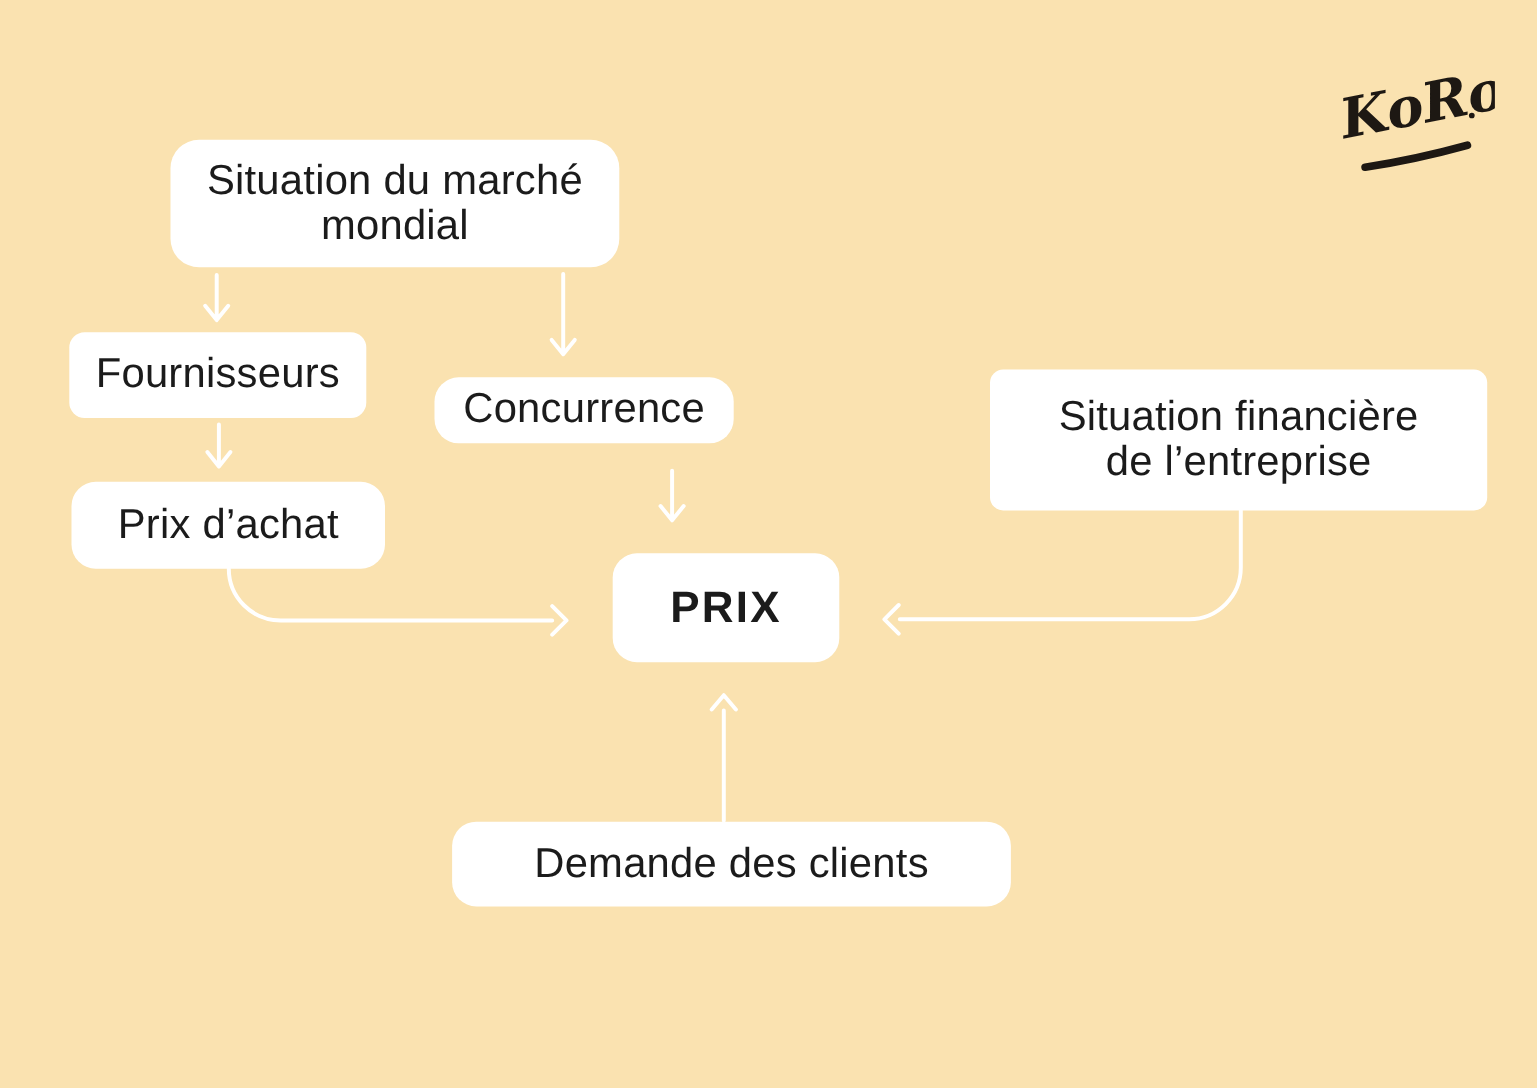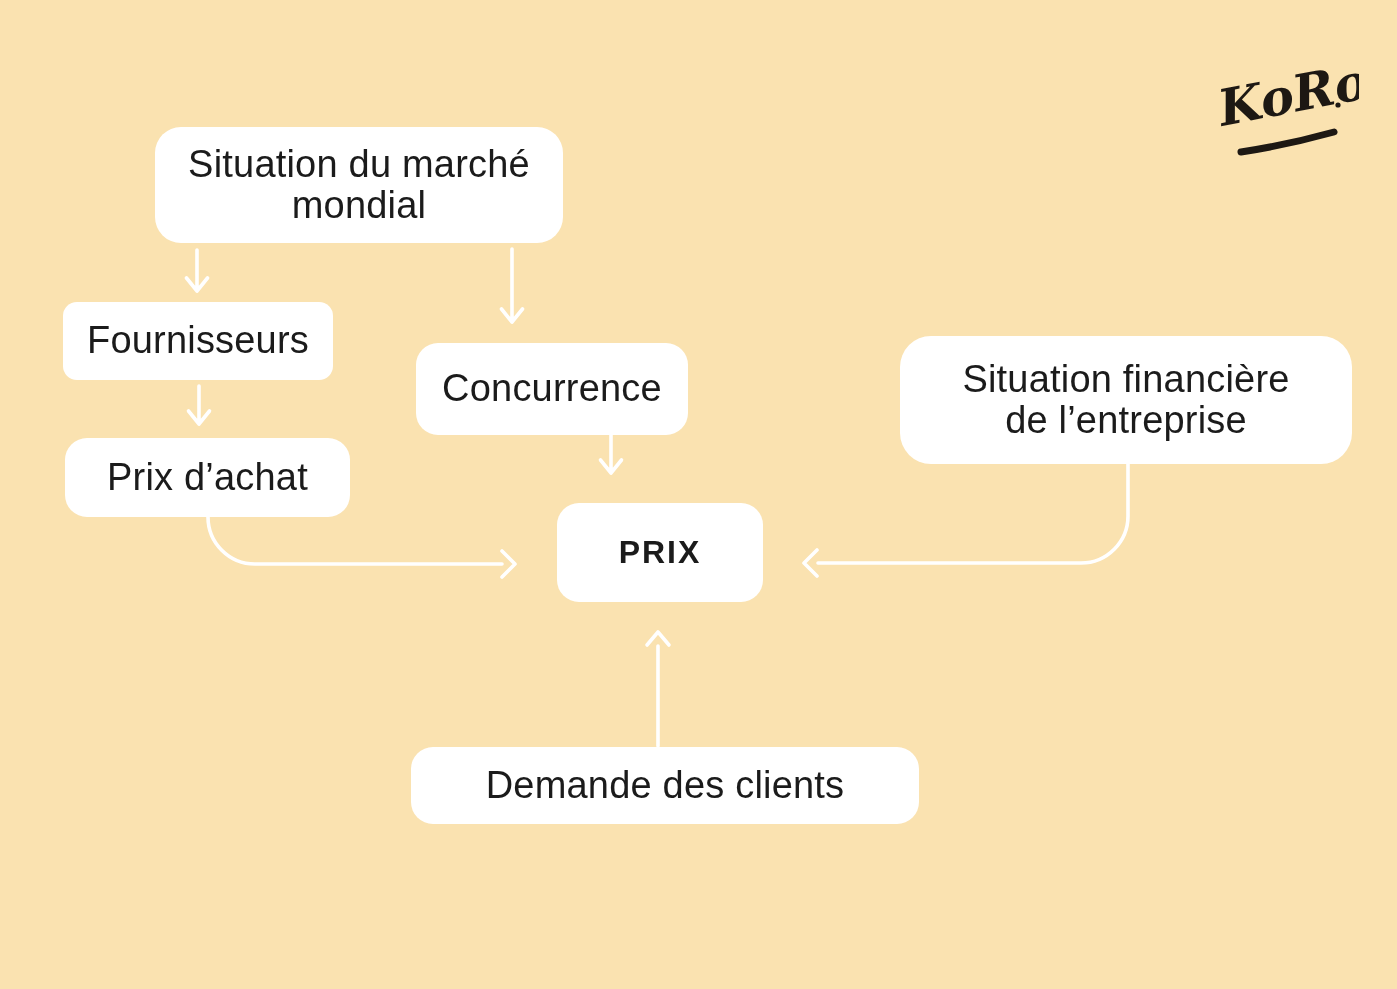--- a/index.html
+++ b/index.html
@@ -42,21 +42,21 @@
     font-size: 38px;
     font-weight: 500;
     line-height: 1.08;
     letter-spacing: 0.2px;
   }
 
   .node .label { white-space: pre-line; }
 
   .node.price-node {
     font-weight: 800;
-    font-size: 32px;
+    font-size: 40px;
     letter-spacing: 2px;
     border-radius: 22px;
   }
 
   .logo { position: absolute; left: 1207px; top: 48px; width: 152px; height: 122px; }
   .logo-ink { fill: var(--logo-color, #1d1813); }
   .logo-stroke {
     fill: none;
     stroke: var(--logo-color, #1d1813);
     stroke-width: 7;
@@ -86,29 +86,29 @@
 
   <div class="node" style="left:155px; top:127px; width:408px; height:116px; border-radius:26px;">
     <span class="label">Situation du marché
 mondial</span>
   </div>
 
   <div class="node" style="left:63px; top:302px; width:270px; height:78px; border-radius:14px;">
     <span class="label">Fournisseurs</span>
   </div>
 
-  <div class="node" style="left:416px; top:343px; width:272px; height:92px; border-radius:22px;">
+  <div class="node" style="left:395px; top:343px; width:272px; height:60px; border-radius:22px;">
     <span class="label">Concurrence</span>
   </div>
 
   <div class="node" style="left:65px; top:438px; width:285px; height:79px; border-radius:22px;">
     <span class="label">Prix d’achat</span>
   </div>
 
-  <div class="node" style="left:900px; top:336px; width:452px; height:128px; border-radius:31px;">
+  <div class="node" style="left:900px; top:336px; width:452px; height:128px; border-radius:12px;">
     <span class="label">Situation financière
 de l’entreprise</span>
   </div>
 
   <div class="node price-node" style="left:557px; top:503px; width:206px; height:99px;">
     <span class="label">PRIX</span>
   </div>
 
   <div class="node" style="left:411px; top:747px; width:508px; height:77px; border-radius:22px;align-items:center;">
     <span class="label">Demande des clients</span>

